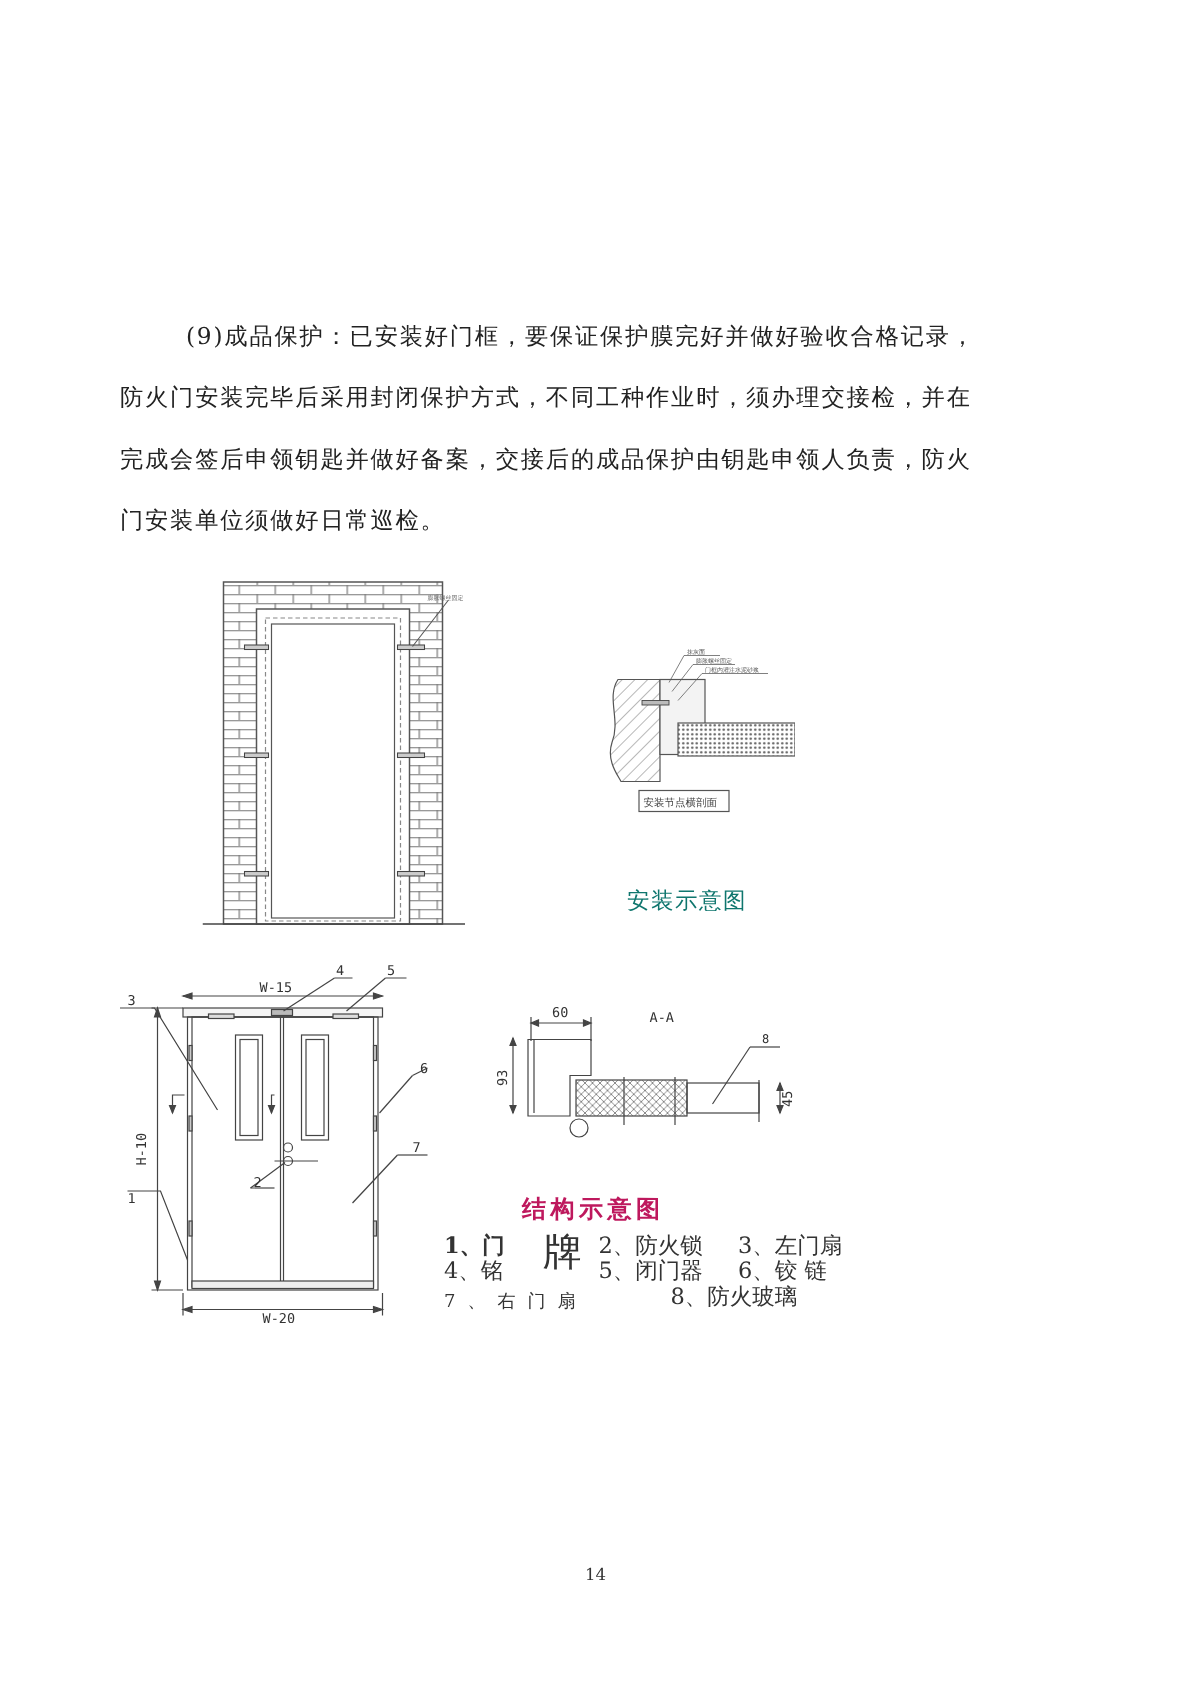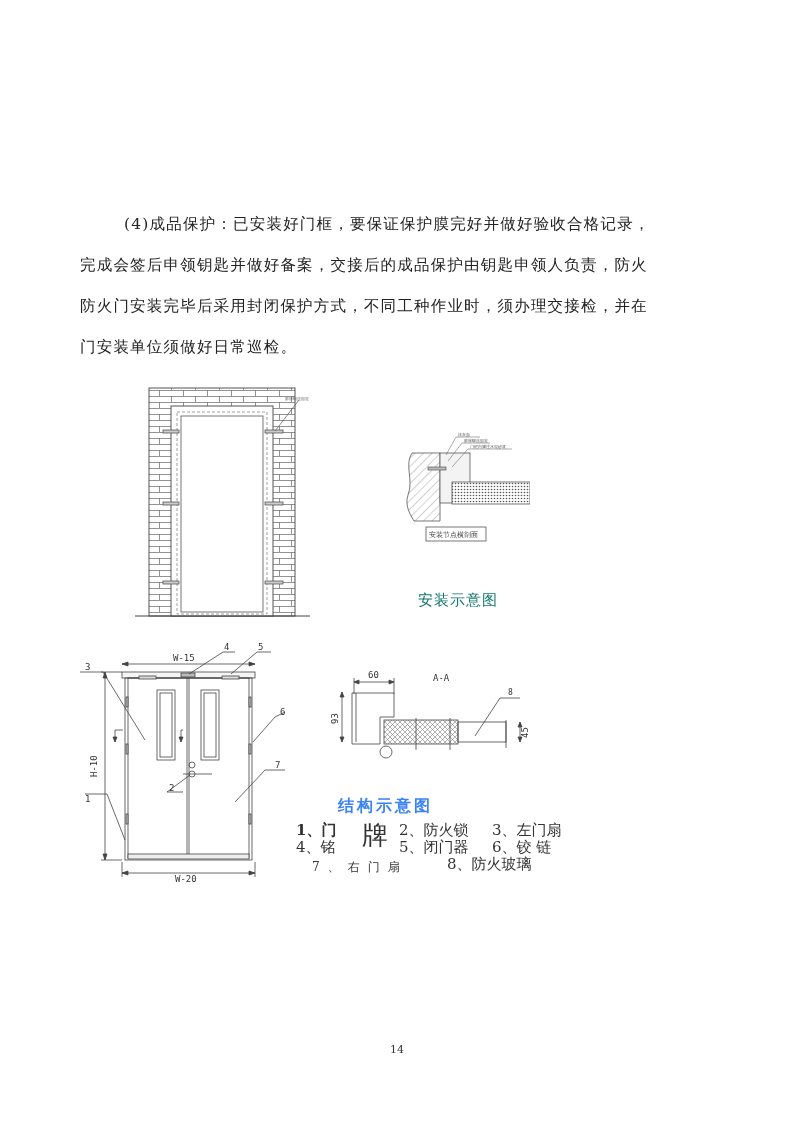--- a/index.html
+++ b/index.html
@@ -6,41 +6,41 @@
   body { width:794px; height:1122px; position:relative; overflow:hidden;
          font-family:"DejaVu Serif","Liberation Serif",serif; color:#222; }
   .para { position:absolute; left:80px; width:638px; font-size:15.5px; line-height:41px;
           letter-spacing:1.2px; text-align:justify; }
   .para .line { display:block; white-space:nowrap; height:41px; }
   .indent { padding-left:44px; }
   .fig { position:absolute; }
   svg text { font-family:"DejaVu Sans Mono","Liberation Mono",monospace; }
   .caption { position:absolute; font-size:15px; color:#0f766e; letter-spacing:1px;
              font-family:"DejaVu Sans","Liberation Sans",sans-serif; }
-  .struct-title { position:absolute; left:338px; top:796px; font-size:16px; font-weight:bold;
-                  letter-spacing:3px; font-family:"DejaVu Sans","Liberation Sans",sans-serif; color:#3b82f6; }
+  .struct-title { position:absolute; left:348px; top:796px; font-size:16px; font-weight:bold;
+                  letter-spacing:3px; font-family:"DejaVu Sans","Liberation Sans",sans-serif; color:#be185d; }
   .legend { position:absolute; left:296px; top:822px; font-family:"DejaVu Serif","Liberation Serif",serif;
             color:#333; font-size:15px; line-height:17px; }
   .legend .row { position:relative; height:17px; white-space:nowrap; }
   .legend span { position:absolute; top:0; }
   .legend .big { font-size:26px; top:4px; }
   .legend .small { font-size:12px; letter-spacing:8px; top:3px; }
   .page-no { position:absolute; left:390px; top:1043px; font-size:11px; color:#333;
              font-family:"DejaVu Serif","Liberation Serif",serif; }
 </style>
 </head>
 <body>
 
 <div class="para" style="top:81px;">
 </div>
 
 <div class="para" style="top:204px;">
-  <span class="line indent">(4)成品保护：已安装好门框，要保证保护膜完好并做好验收合格记录，</span>
+  <span class="line indent">(9)成品保护：已安装好门框，要保证保护膜完好并做好验收合格记录，</span>
+  <span class="line">防火门安装完毕后采用封闭保护方式，不同工种作业时，须办理交接检，并在</span>
   <span class="line">完成会签后申领钥匙并做好备案，交接后的成品保护由钥匙申领人负责，防火</span>
-  <span class="line">防火门安装完毕后采用封闭保护方式，不同工种作业时，须办理交接检，并在</span>
   <span class="line">门安装单位须做好日常巡检。</span>
 </div>
 
 <svg class="fig" style="left:135px; top:378px;" width="175" height="242" viewBox="0 0 175 242">
   <defs>
     <pattern id="brick" width="24" height="12" patternUnits="userSpaceOnUse">
       <rect width="24" height="12" fill="#fff"></rect>
       <path d="M0 0.5H24 M0 6.5H24 M0.5 0V6 M12.5 6V12" stroke="#777" stroke-width="0.8" fill="none"></path>
     </pattern>
   </defs>
@@ -202,18 +202,18 @@
     <span style="left:103px;">2、防火锁</span>
     <span style="left:196px;">3、左门扇</span>
   </div>
   <div class="row">
     <span style="left:0;">4、铭</span>
     <span class="big" style="left:66px; top:-12px;">牌</span>
     <span style="left:103px;">5、闭门器</span>
     <span style="left:196px;">6、铰  链</span>
   </div>
   <div class="row">
-    <span class="small" style="left:16px;">7、右门扇</span>
+    <span class="small" style="left:0;">7、右门扇</span>
     <span style="left:103px;margin-left:48px;">8、防火玻璃</span>
   </div>
 </div>
 
 <div class="page-no">14</div>
 
 </body></html>

